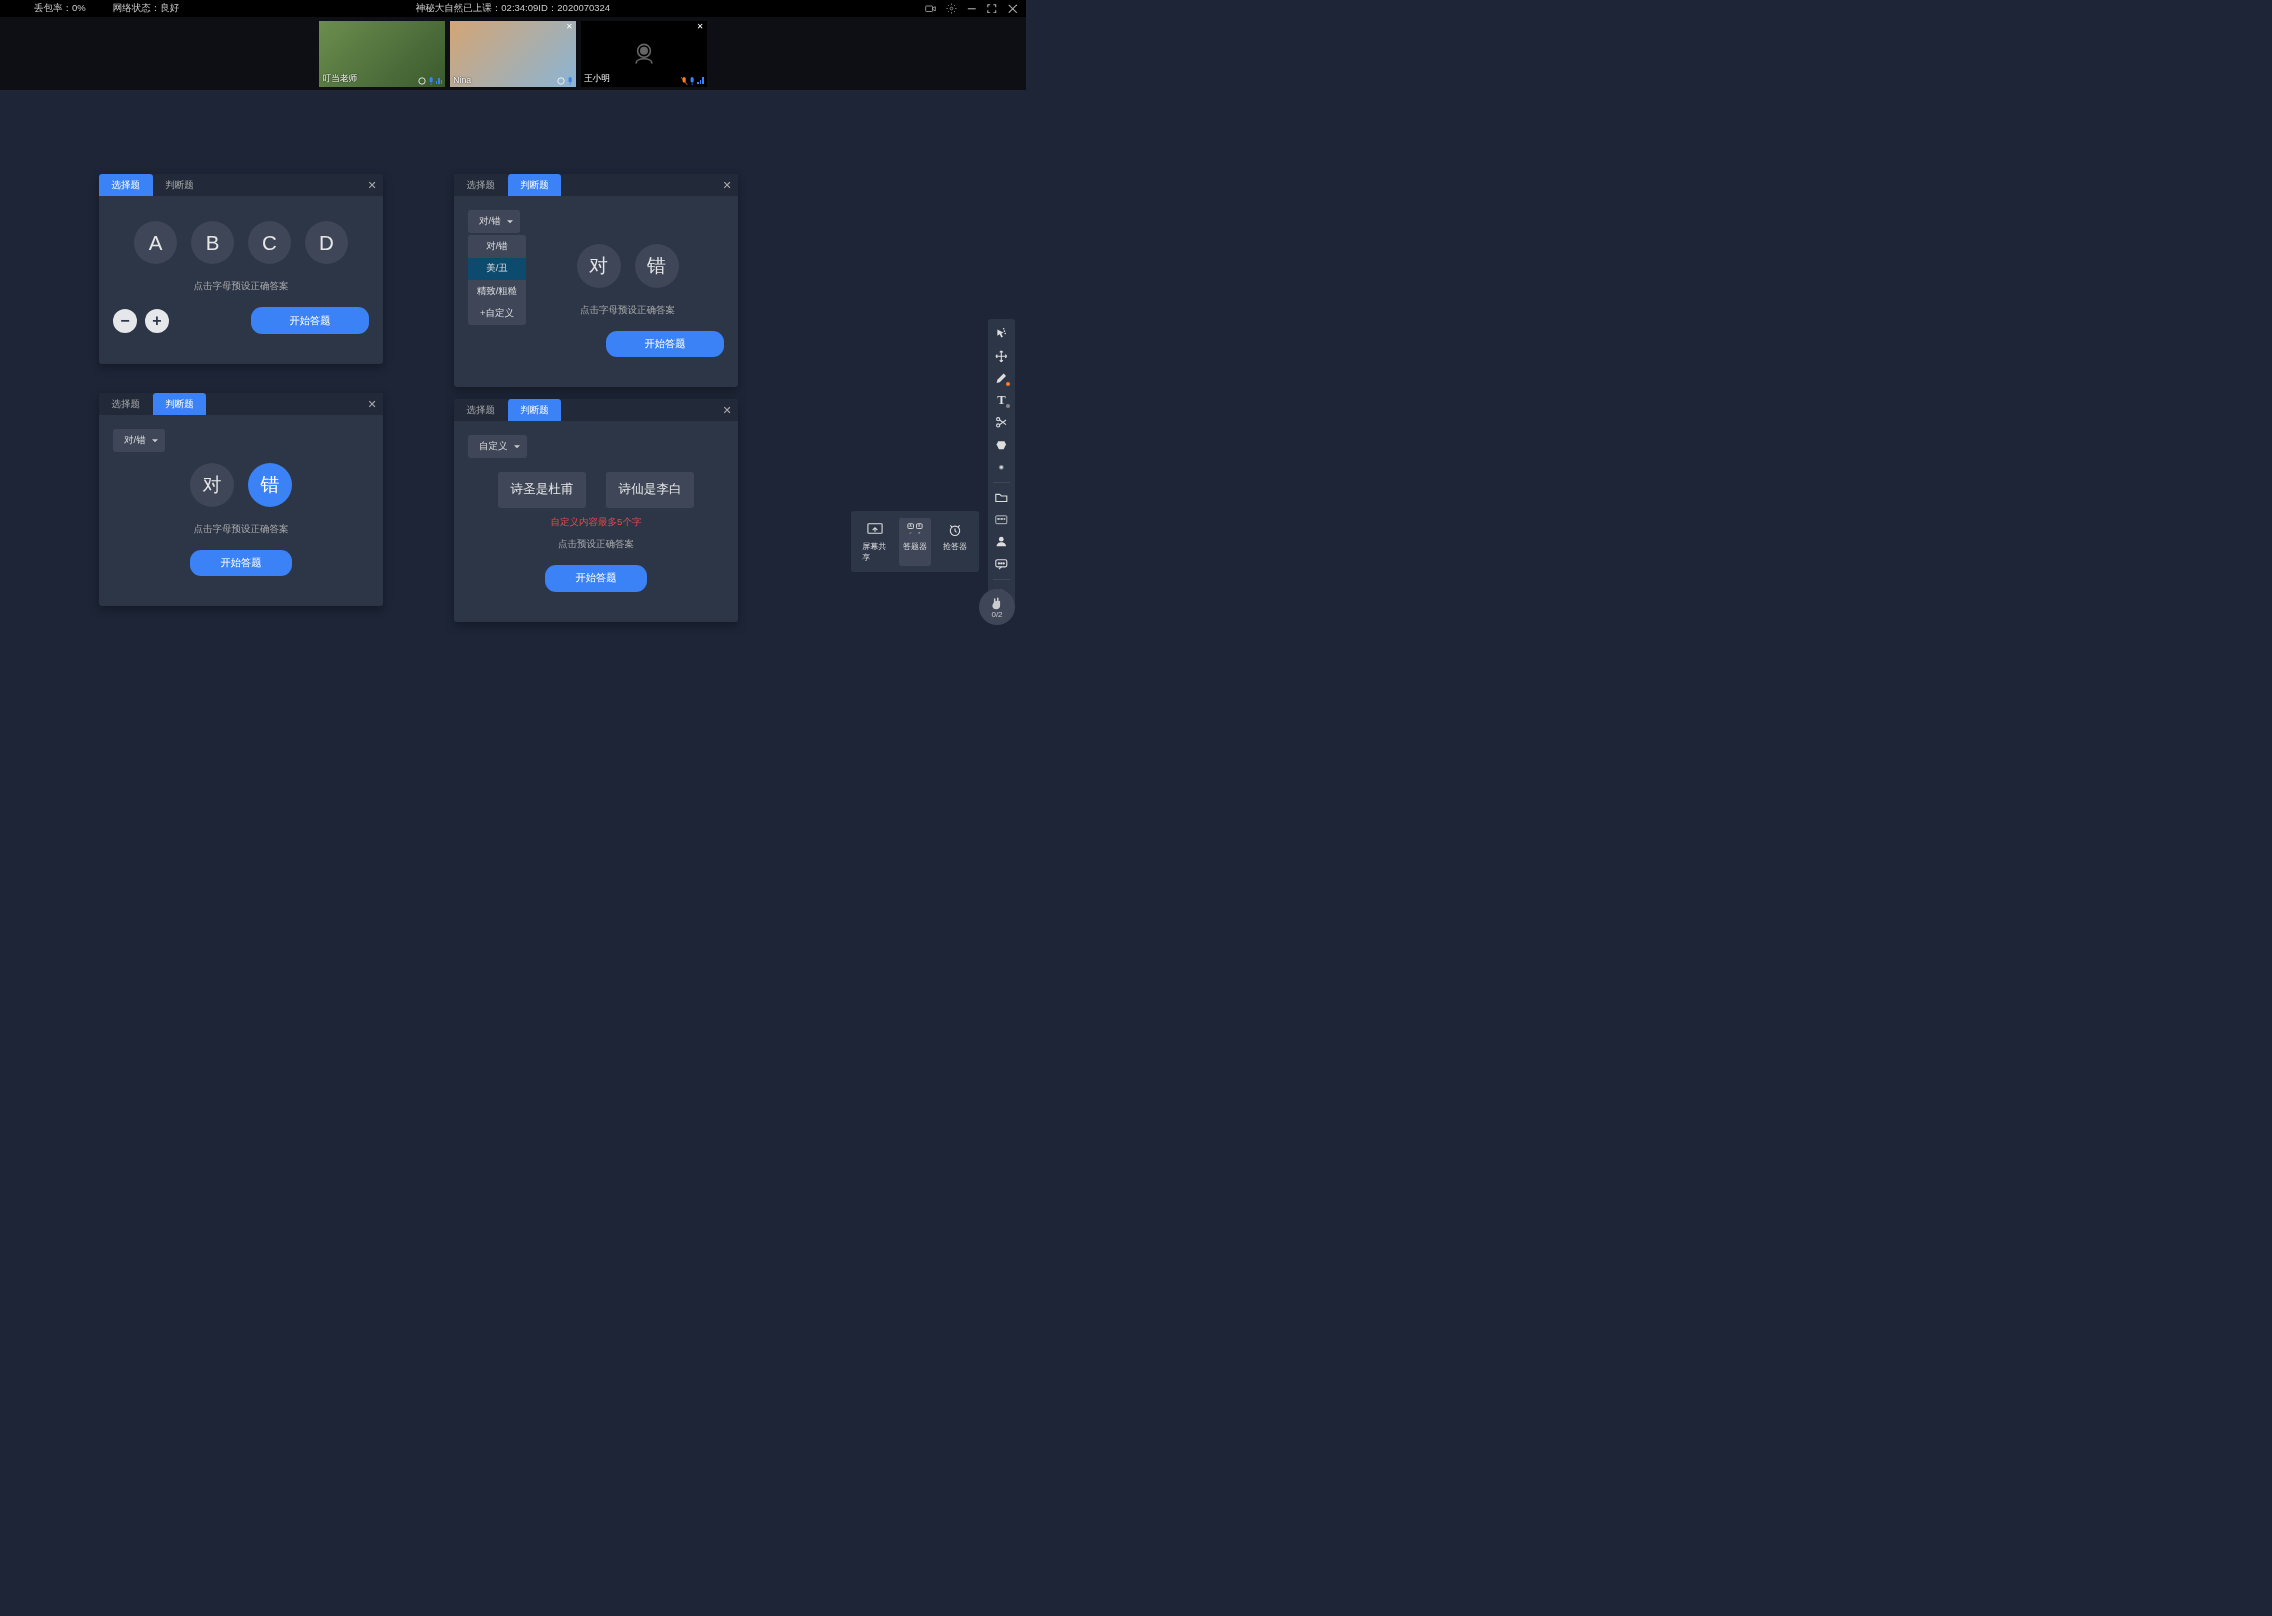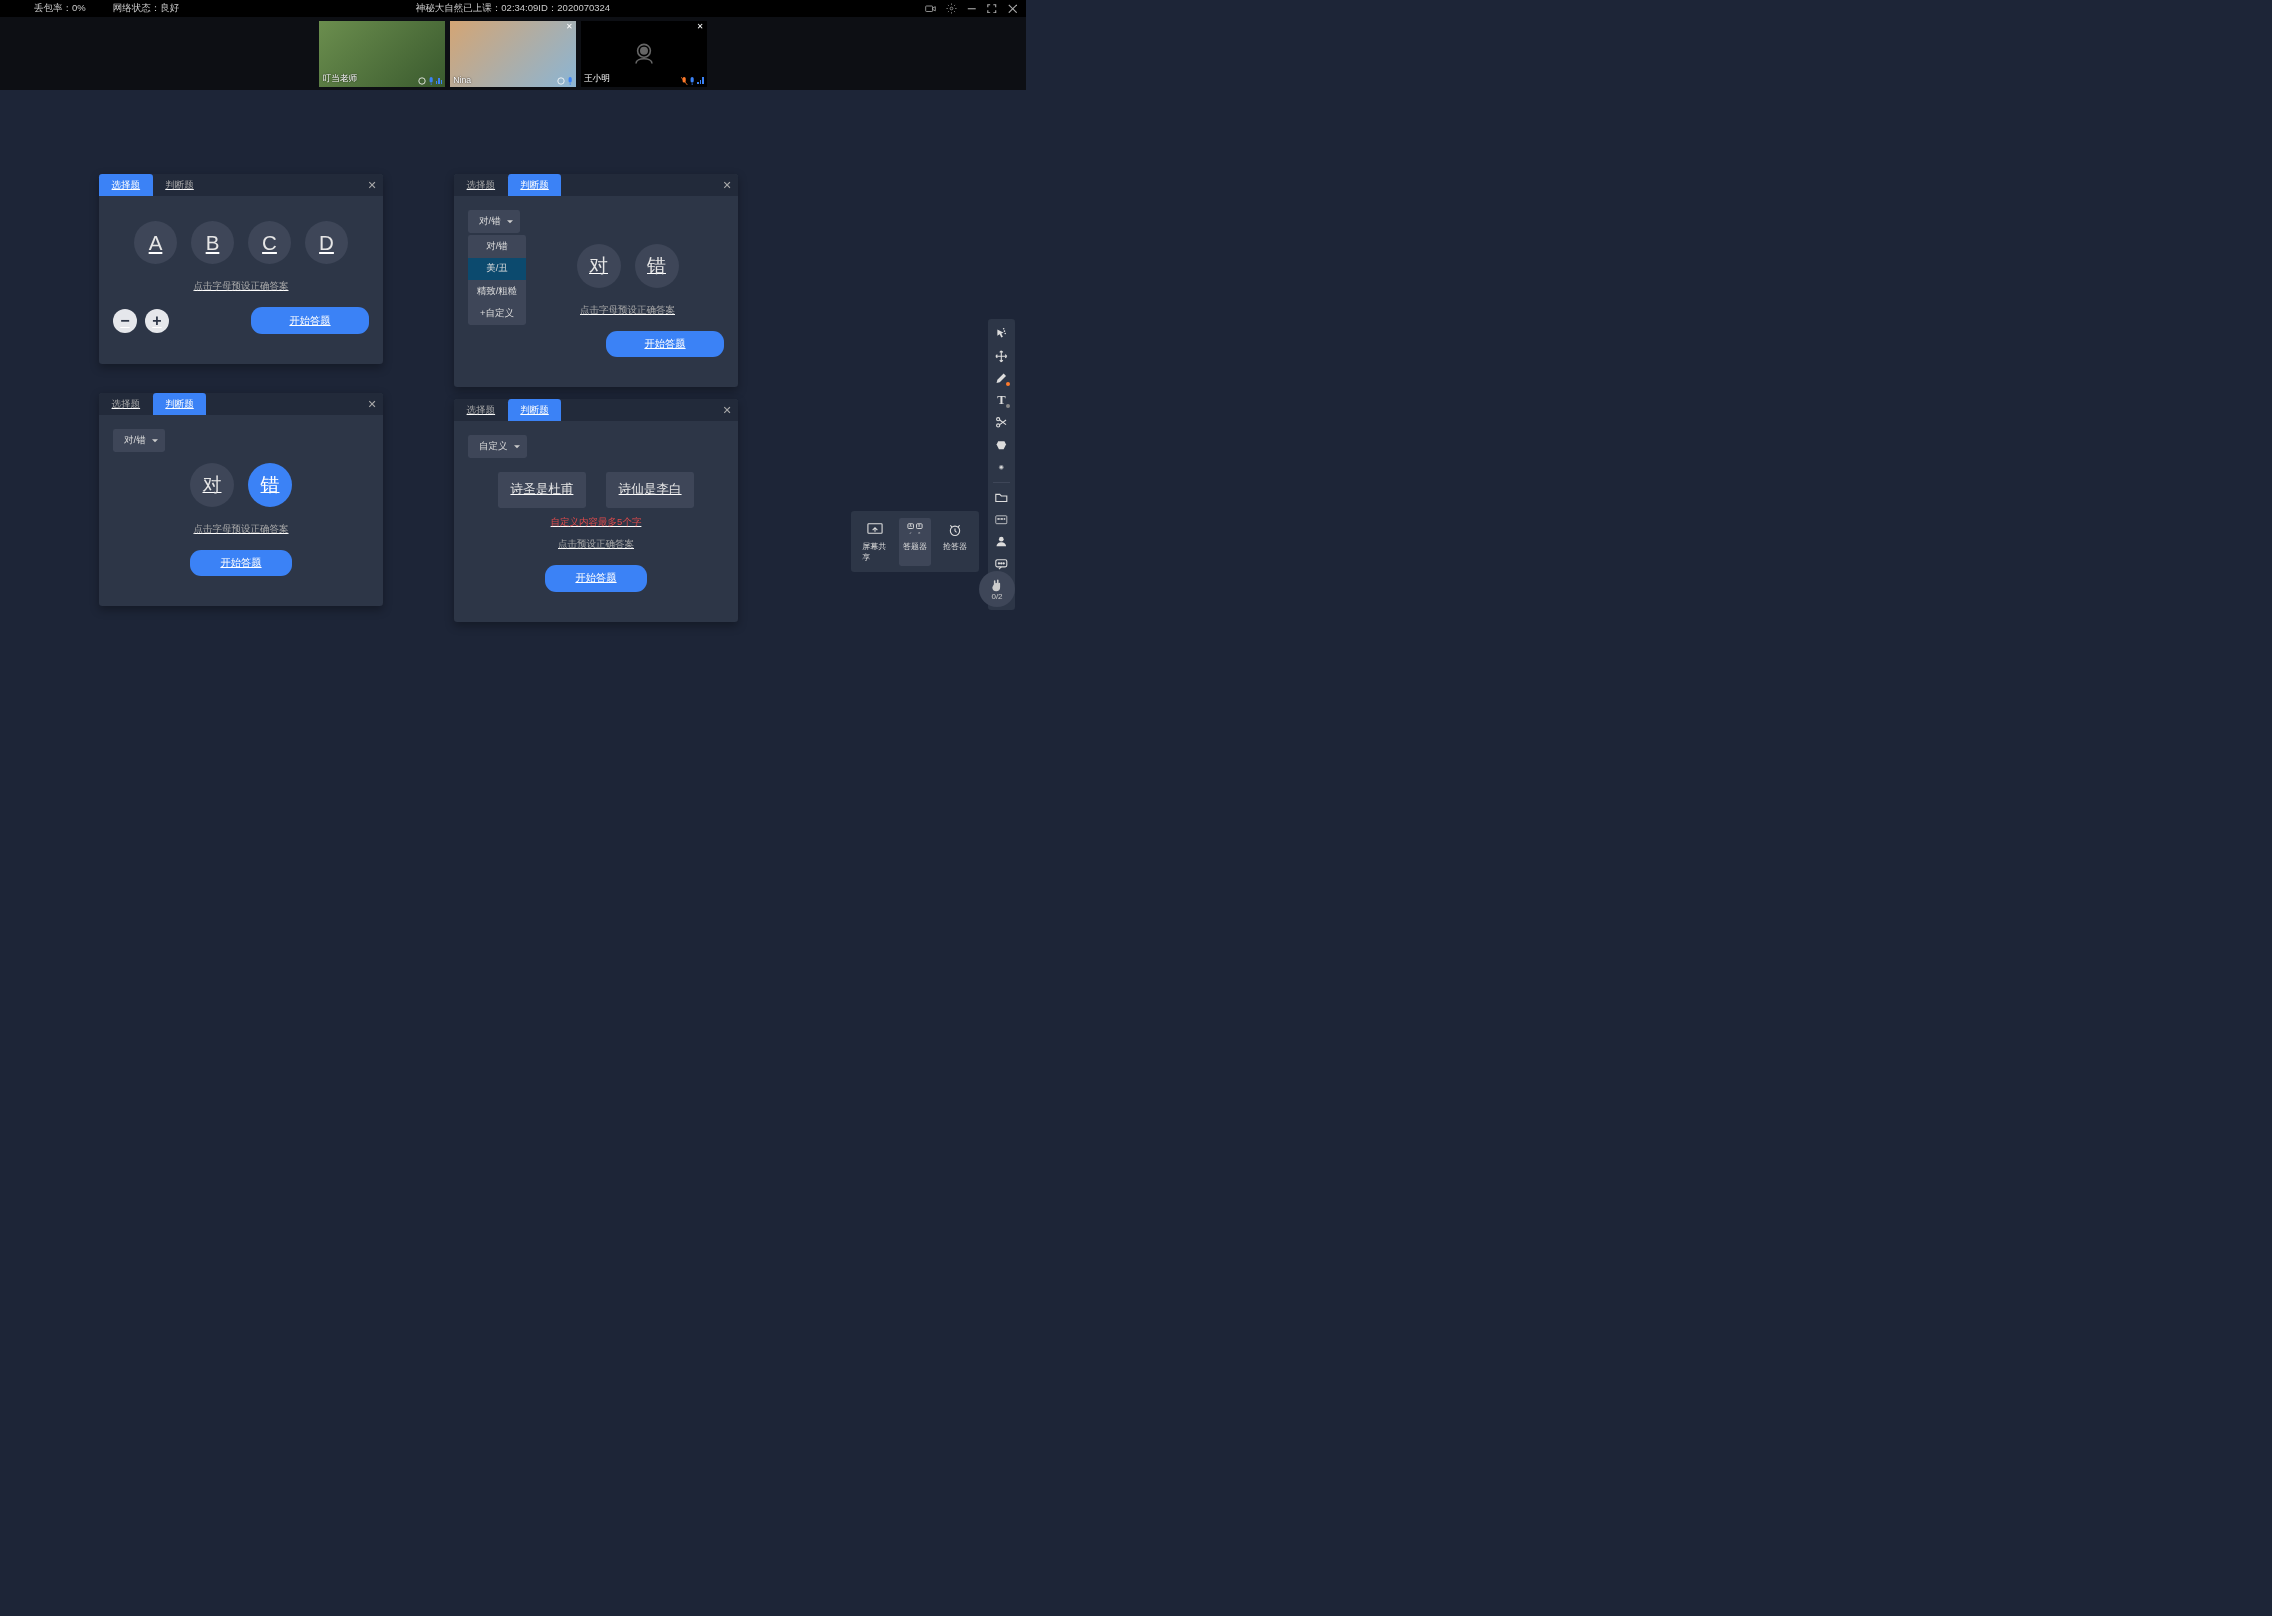--- a/index.html
+++ b/index.html
@@ -75,21 +75,20 @@
   position: relative;
   width: 100%;
   height: calc(100% - 90px);
 }
 .panel {
   position: absolute;
   background: #2d3647;
   border-radius: 3.2px;
   width: 284px;
   box-shadow: 0 3.2px 9.5px rgba(0,0,0,.3);
-  text-decoration: underline;
 }
 .panel-tabs {
   display: flex;
   height: 22px;
   position: relative;
   background: #222a3a;
   border-radius: 3.2px 3.2px 0 0;
 }
 .panel-tab {
   padding: 0 12.6px;
@@ -267,21 +266,21 @@
   cursor: pointer;
   color: #ddd;
   position: relative;
 }
 .tool-sep { width: 17.4px; height: 0.8px; background: #3e4658; margin: 3.2px 0; }
 .orange-dot { position: absolute; right: 0.8px; bottom: 2.4px; width: 4.7px; height: 4.7px; border-radius: 50%; background: #ff7a2a; }
 .gray-dot { position: absolute; right: 0.8px; bottom: 2.4px; width: 4.7px; height: 4.7px; border-radius: 50%; background: #888; }
 .hand-widget {
   position: absolute;
   right: 11px;
-  bottom: 122px;
+  bottom: 104px;
   width: 36px;
   height: 36px;
   border-radius: 50%;
   background: #3e4658;
   display: flex;
   flex-direction: column;
   align-items: center;
   justify-content: center;
   cursor: pointer;
   color: #ccc;

